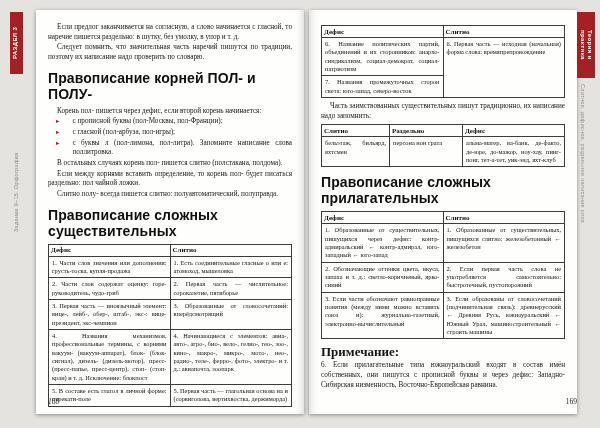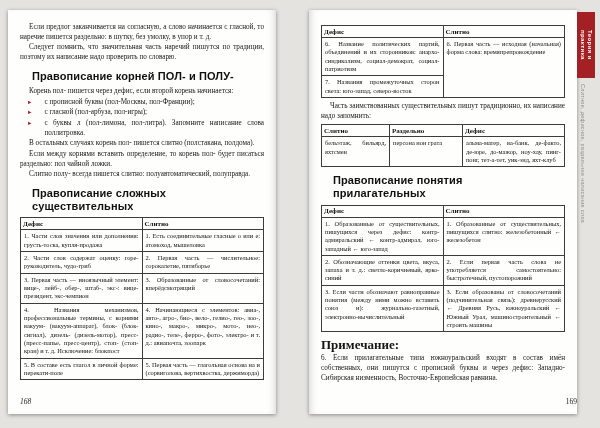--- a/index.html
+++ b/index.html
@@ -9,21 +9,21 @@
     font-family:"Liberation Serif", serif;
     color:#161616;
     overflow:hidden;
   }
   .spread { position:relative; width:600px; height:428px; }
 
   .page {
     position:absolute; top:10px; width:268px; height:404px;
     background:#fefefc; padding:12px 12px 20px;
   }
-  .page-left  { left:8px;  box-shadow:0 1px 4px rgba(0,0,0,.40), inset -6px 0 8px -6px rgba(0,0,0,.22); }
+  .page-left  { left:36px;  box-shadow:0 1px 4px rgba(0,0,0,.40), inset -6px 0 8px -6px rgba(0,0,0,.22); }
   .page-right { left:309px; box-shadow:0 1px 4px rgba(0,0,0,.40), inset  6px 0 8px -6px rgba(0,0,0,.22); }
 
   .tab {
     position:absolute; background:var(--accent,#a32024); color:#fff;
     font-family:"Liberation Sans", sans-serif; font-weight:bold; font-size:6px;
     writing-mode:vertical-rl; text-align:center; letter-spacing:.4px;
     padding:3px 2px; line-height:1.2;
   }
   .tab-left  { left:10px;  top:12px; height:62px; min-width:13px; transform:rotate(180deg); }
   .tab-right { left:577px; top:12px; height:66px; min-width:13px; }
@@ -33,22 +33,22 @@
     font-family:"Liberation Sans", sans-serif; font-size:5.5px; color:#8c8c8c;
     letter-spacing:.3px;
   }
   .side-left  { left:13px;  top:82px;  height:150px; transform:rotate(180deg); }
   .side-right { left:580px; top:84px;  height:160px; }
 
   p.body { font-size:7.2px; line-height:1.34; text-align:justify; margin:1px 0; }
   p.ind  { text-indent:9px; }
 
   h1 {
-    font-family:"Liberation Sans", sans-serif; font-size:11px; line-height:1.15;
-    margin:7px 12px 5px; color:#101010; letter-spacing:.1px;
+    font-family:"Liberation Sans", sans-serif; font-size:14px; line-height:1.15;
+    margin:7px 0 5px; color:#101010; letter-spacing:.1px;
   }
 
   .bullet { display:flex; gap:12px; margin:1px 0 1px 7px; }
   .bullet .arr { color:var(--accent,#a32024); font-size:5.5px; line-height:1.7; flex:0 0 auto; }
   .bullet .btxt { font-size:7.2px; line-height:1.34; text-align:justify; }
 
   table.rules { width:100%; border-collapse:collapse; margin:3px 0 4px; }
   table.rules th {
     font-size:7px; font-weight:bold; text-align:left;
     border:1px solid #3c3c3c; padding:1.5px 2px;
@@ -164,21 +164,21 @@
           <th>Дефис</th>
         </tr>
         <tr>
           <td>бельэтаж, бильярд, яхтсмен</td>
           <td>персона нон грата</td>
           <td>альма-матер, ва-банк, де-факто, де-юре, до-мажор, ноу-хау, пинг-понг, тет-а-тет, уик-энд, яхт-клуб</td>
         </tr>
       </tbody>
     </table>
 
-    <h1>Правописание понятия прилагательных</h1>
+    <h1>Правописание сложных прилагательных</h1>
 
     <table class="rules two">
       <tbody>
         <tr>
           <th>Дефис</th>
           <th>Слитно</th>
         </tr>
         <tr>
           <td>1. Образованные от существительных, пишущихся через дефис: контр-адмиральский ← контр-адмирал, юго-западный ← юго-запад</td>
           <td>1. Образованные от существительных, пишущихся слитно: железобетонный ← железобетон</td>

